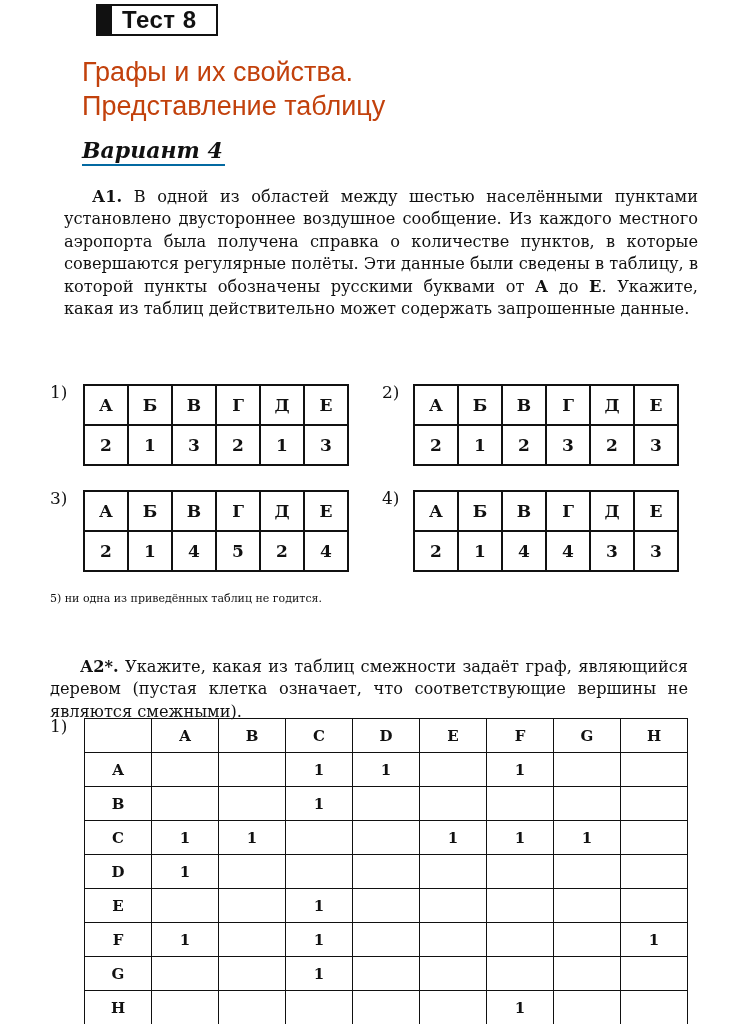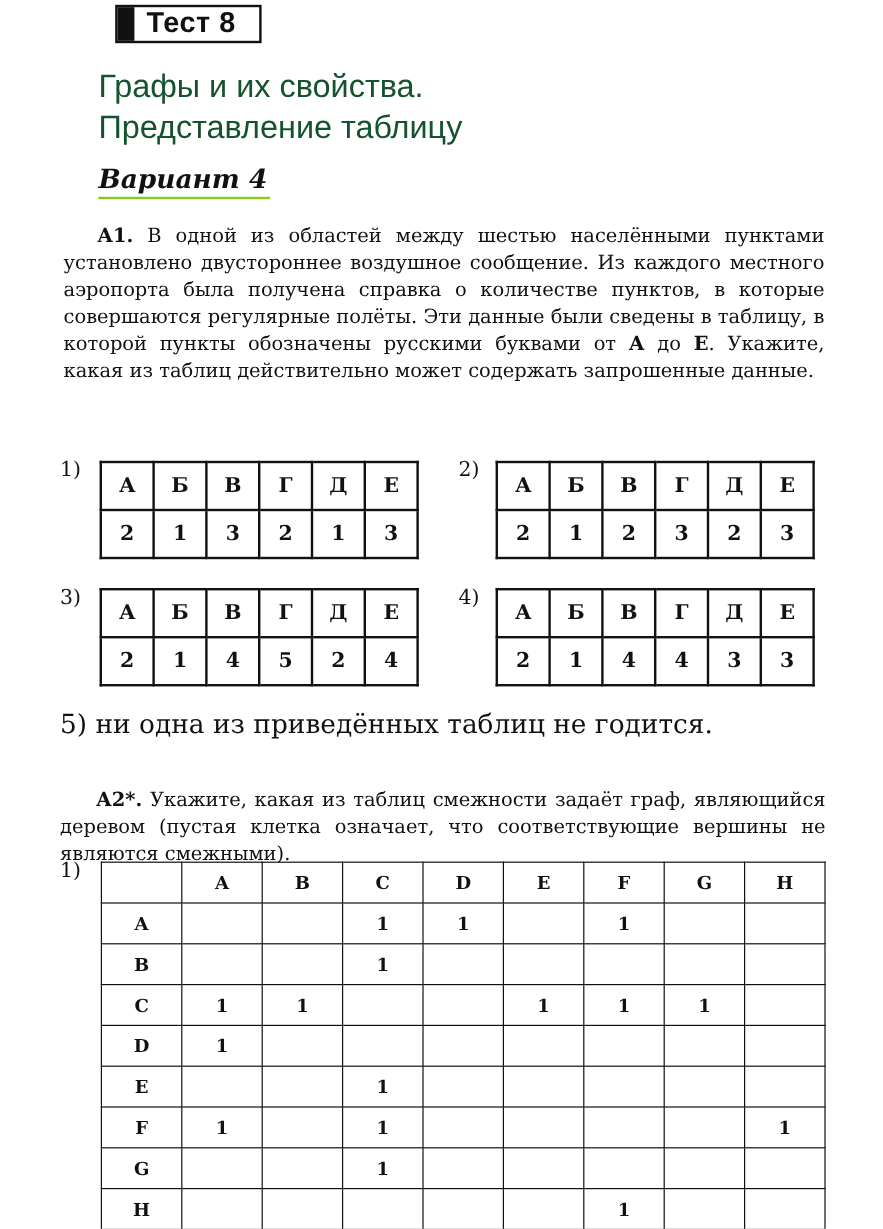--- a/index.html
+++ b/index.html
@@ -1,28 +1,28 @@
 <!DOCTYPE html>
 <html><head>
 <meta charset="utf-8">
 <style>
   html, body { margin: 0; padding: 0; background: #ffffff; }
   body { width: 736px; height: 1024px; position: relative; overflow: hidden; color: #111; font-family: "DejaVu Serif", serif; }
   .test-badge { position: absolute; left: 84px; top: 4px; width: 122px; height: 32px; border: 2px solid #111; box-sizing: border-box; display: flex; align-items: center; margin-left: 12px; }
   .test-badge .bar { width: 14px; height: 100%; background: #111; }
   .test-badge .label { font-family: "Liberation Sans", sans-serif; font-weight: bold; font-size: 24px; padding-left: 10px; letter-spacing: 0.5px; }
-  .title { position: absolute; left: 82px; top: 55px; font-family: "Liberation Sans", sans-serif; font-size: 27px; line-height: 34px; color: #14532d; }
-  .variant { position: absolute; left: 82px; top: 136px; font-family: "DejaVu Serif", serif; font-style: italic; font-weight: bold; font-size: 22px; border-bottom: 2px solid #84cc16; line-height: 28px; padding-right: 2px; }
+  .title { position: absolute; left: 82px; top: 55px; font-family: "Liberation Sans", sans-serif; font-size: 27px; line-height: 34px; color: #c2410c; }
+  .variant { position: absolute; left: 82px; top: 136px; font-family: "DejaVu Serif", serif; font-style: italic; font-weight: bold; font-size: 22px; border-bottom: 2px solid #0369a1; line-height: 28px; padding-right: 2px; }
   .para { position: absolute; font-family: "DejaVu Serif", serif; font-size: 16.2px; line-height: 22.4px; text-align: justify; text-align-last: left; }
   .para b { font-weight: bold; }
-  .p1 { left: 53px; top: 186px; width: 634px; text-indent: 28px; }
+  .p1 { left: 64px; top: 186px; width: 634px; text-indent: 28px; }
   .opt-num { position: absolute; font-family: "DejaVu Serif", serif; font-size: 17px; }
   table.small { position: absolute; border-collapse: collapse; }
   table.small td { border: 2px solid #111; width: 42px; height: 38px; text-align: center; font-family: "DejaVu Serif", serif; font-weight: bold; font-size: 17px; padding: 0; }
-  .opt5 { position: absolute; left: 50px; top: 592px; font-family: "DejaVu Serif", serif; font-size: 22px; }
+  .opt5 { position: absolute; left: 50px; top: 592px; font-family: "DejaVu Serif", serif; font-size: 11px; }
   .p2 { left: 50px; top: 656px; width: 638px; text-indent: 30px; }
   table.adj { position: absolute; left: 84px; top: 718px; border-collapse: collapse; }
   table.adj td { border: 1.5px solid #111; width: 66px; height: 33px; padding: 0; text-align: center; font-family: "DejaVu Serif", serif; font-weight: bold; font-size: 15px; }
   table.adj td.rowh { width: 66px; }
 </style>
 </head>
 <body>
 
 <div class="test-badge">
   <div class="bar"></div>

